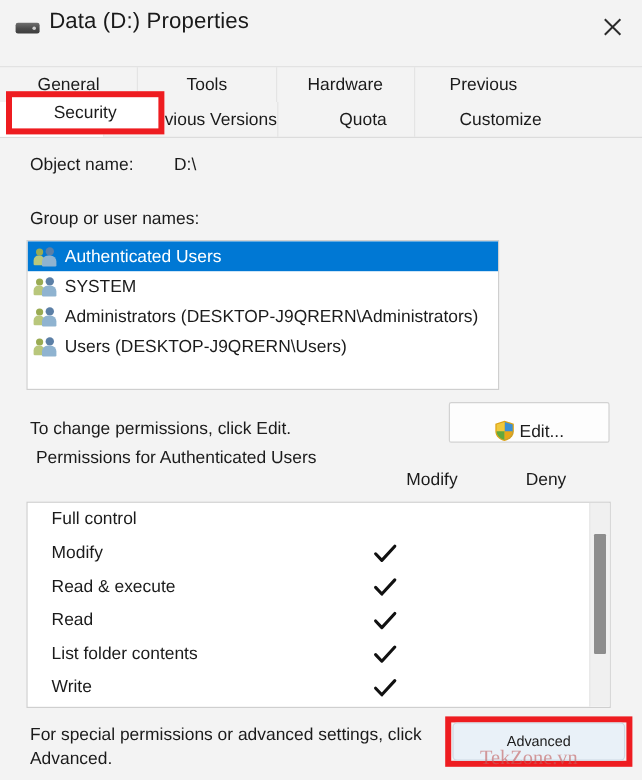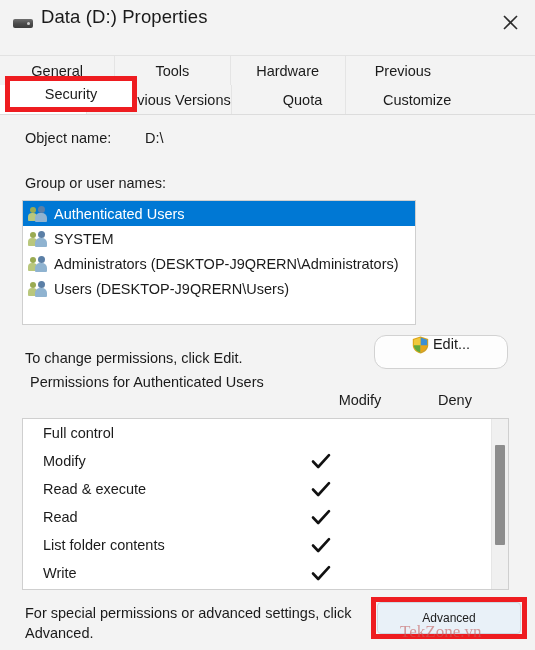--- a/index.html
+++ b/index.html
@@ -208,23 +208,23 @@
     left: 25px; top: 338px;
     font-size: 14.5px;
     margin-top: 12px;
   }
   #edit-button {
     position: absolute;
     left: 374px; top: 335px;
     width: 134px; height: 34px;
     background: #fdfdfd;
     border: 1px solid #d2d2d2;
-    border-radius: 12px;
-    display: flex;
-    align-items: flex-start;
+    border-radius: 2px;
+    display: flex;
+    align-items: flex-end;
     justify-content: center;
     cursor: pointer;
     box-sizing: border-box;
   }
   .shield {
     position: relative;
     width: 17px; height: 18px;
     margin-right: 4px;
     flex: 0 0 17px;
   }

